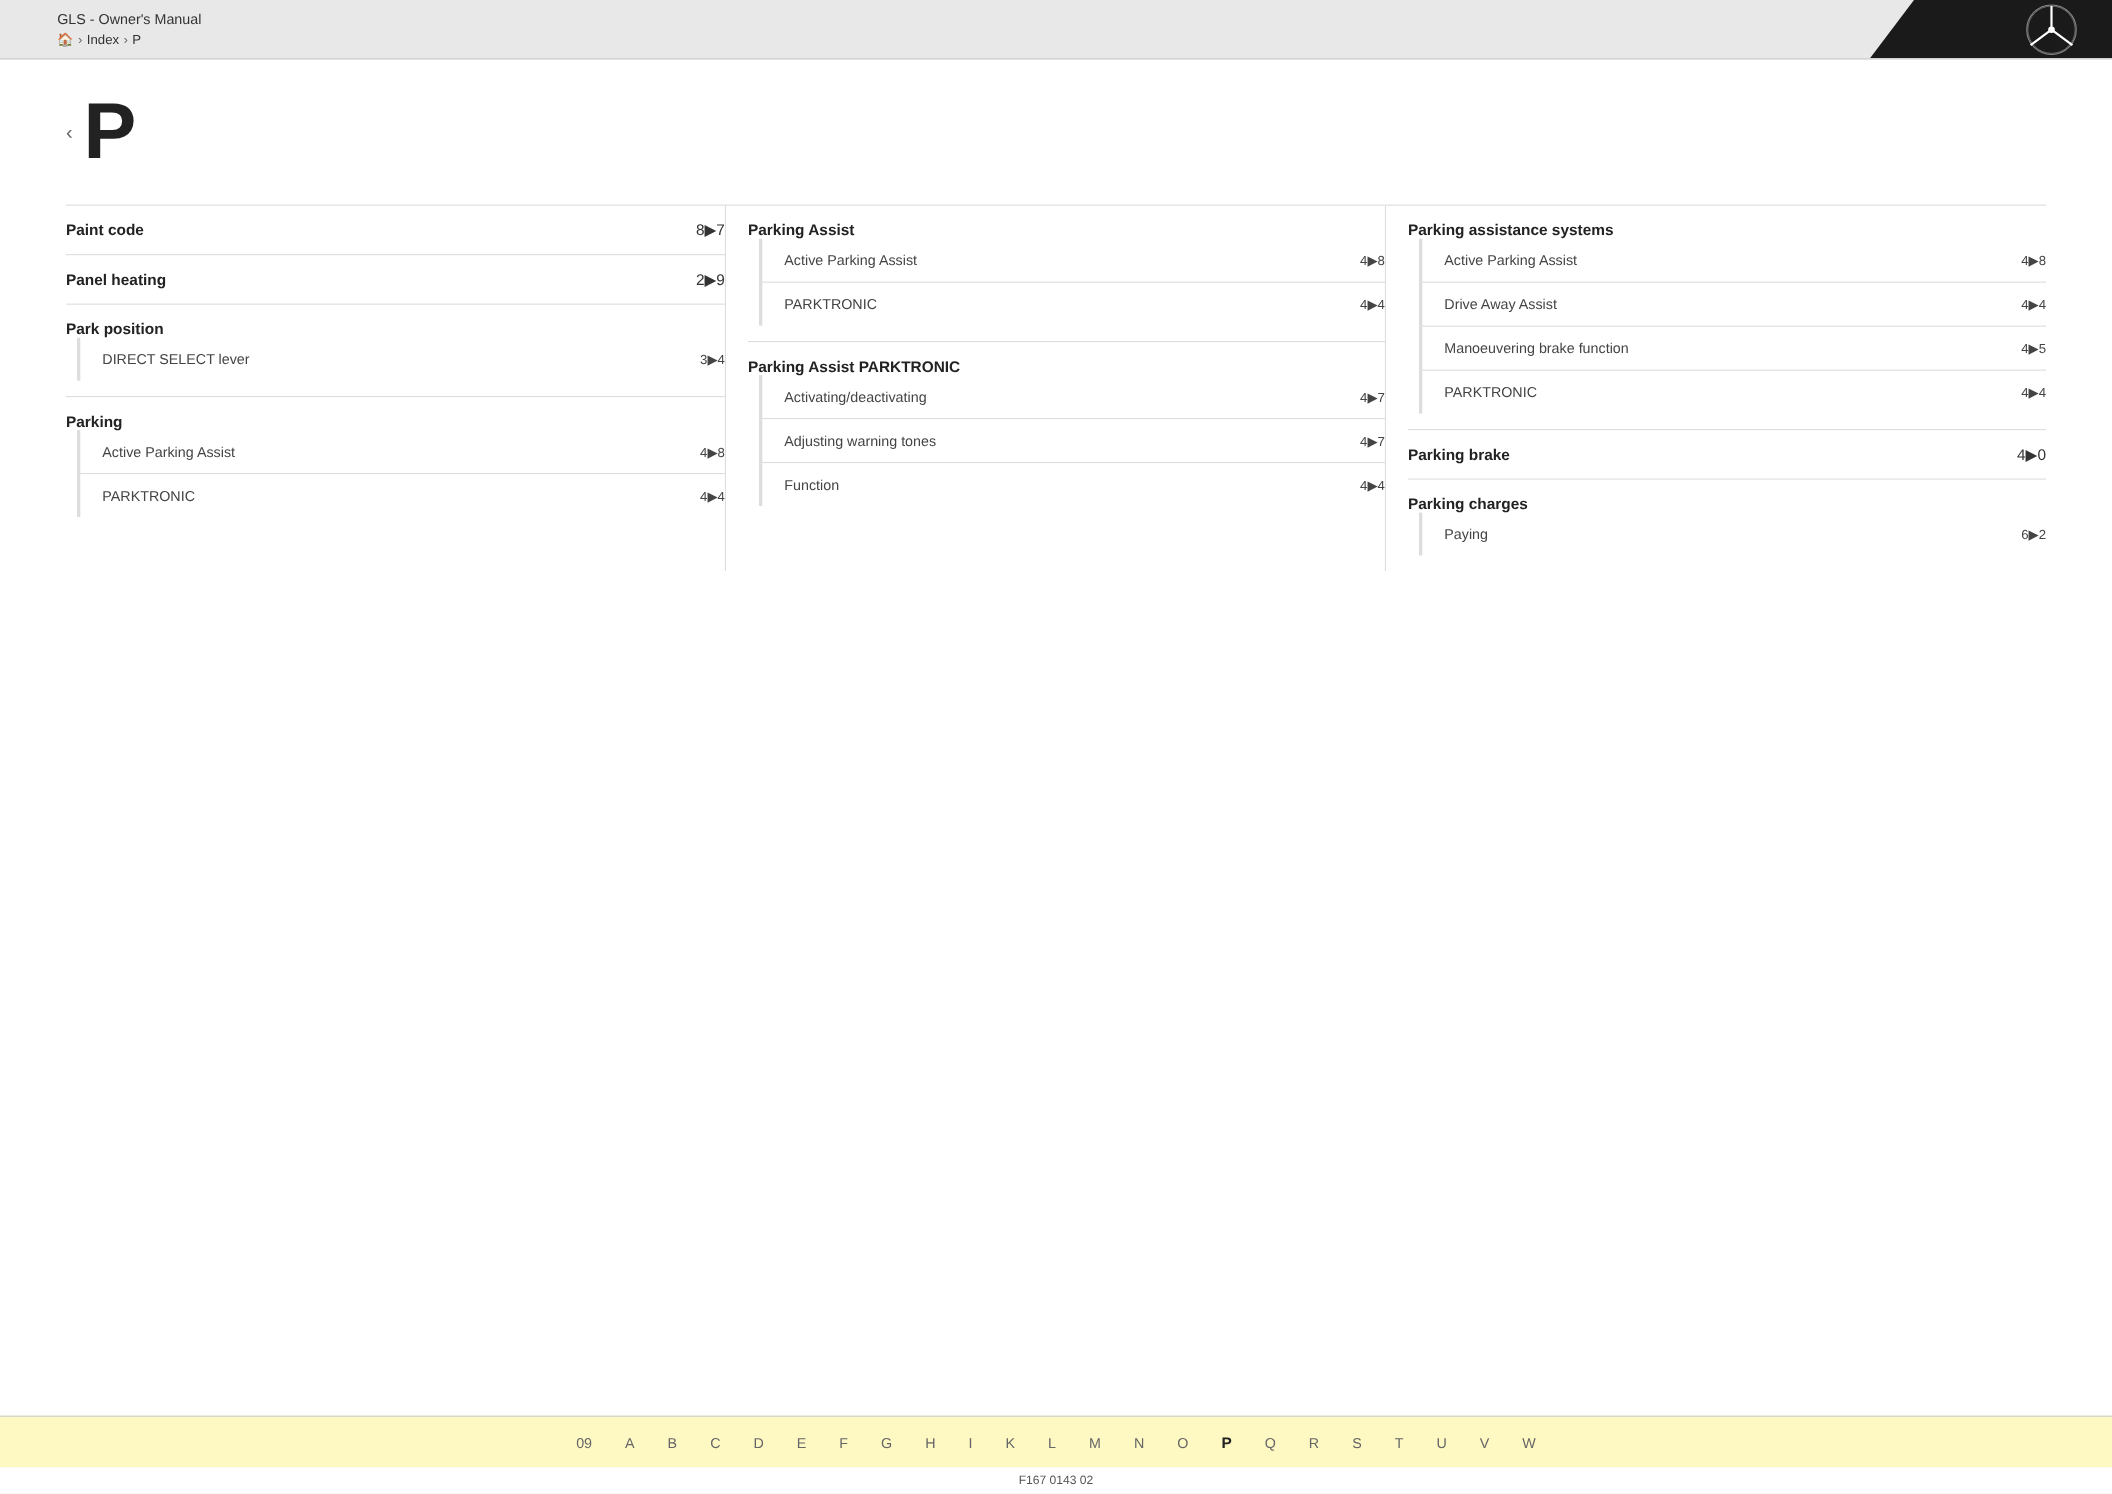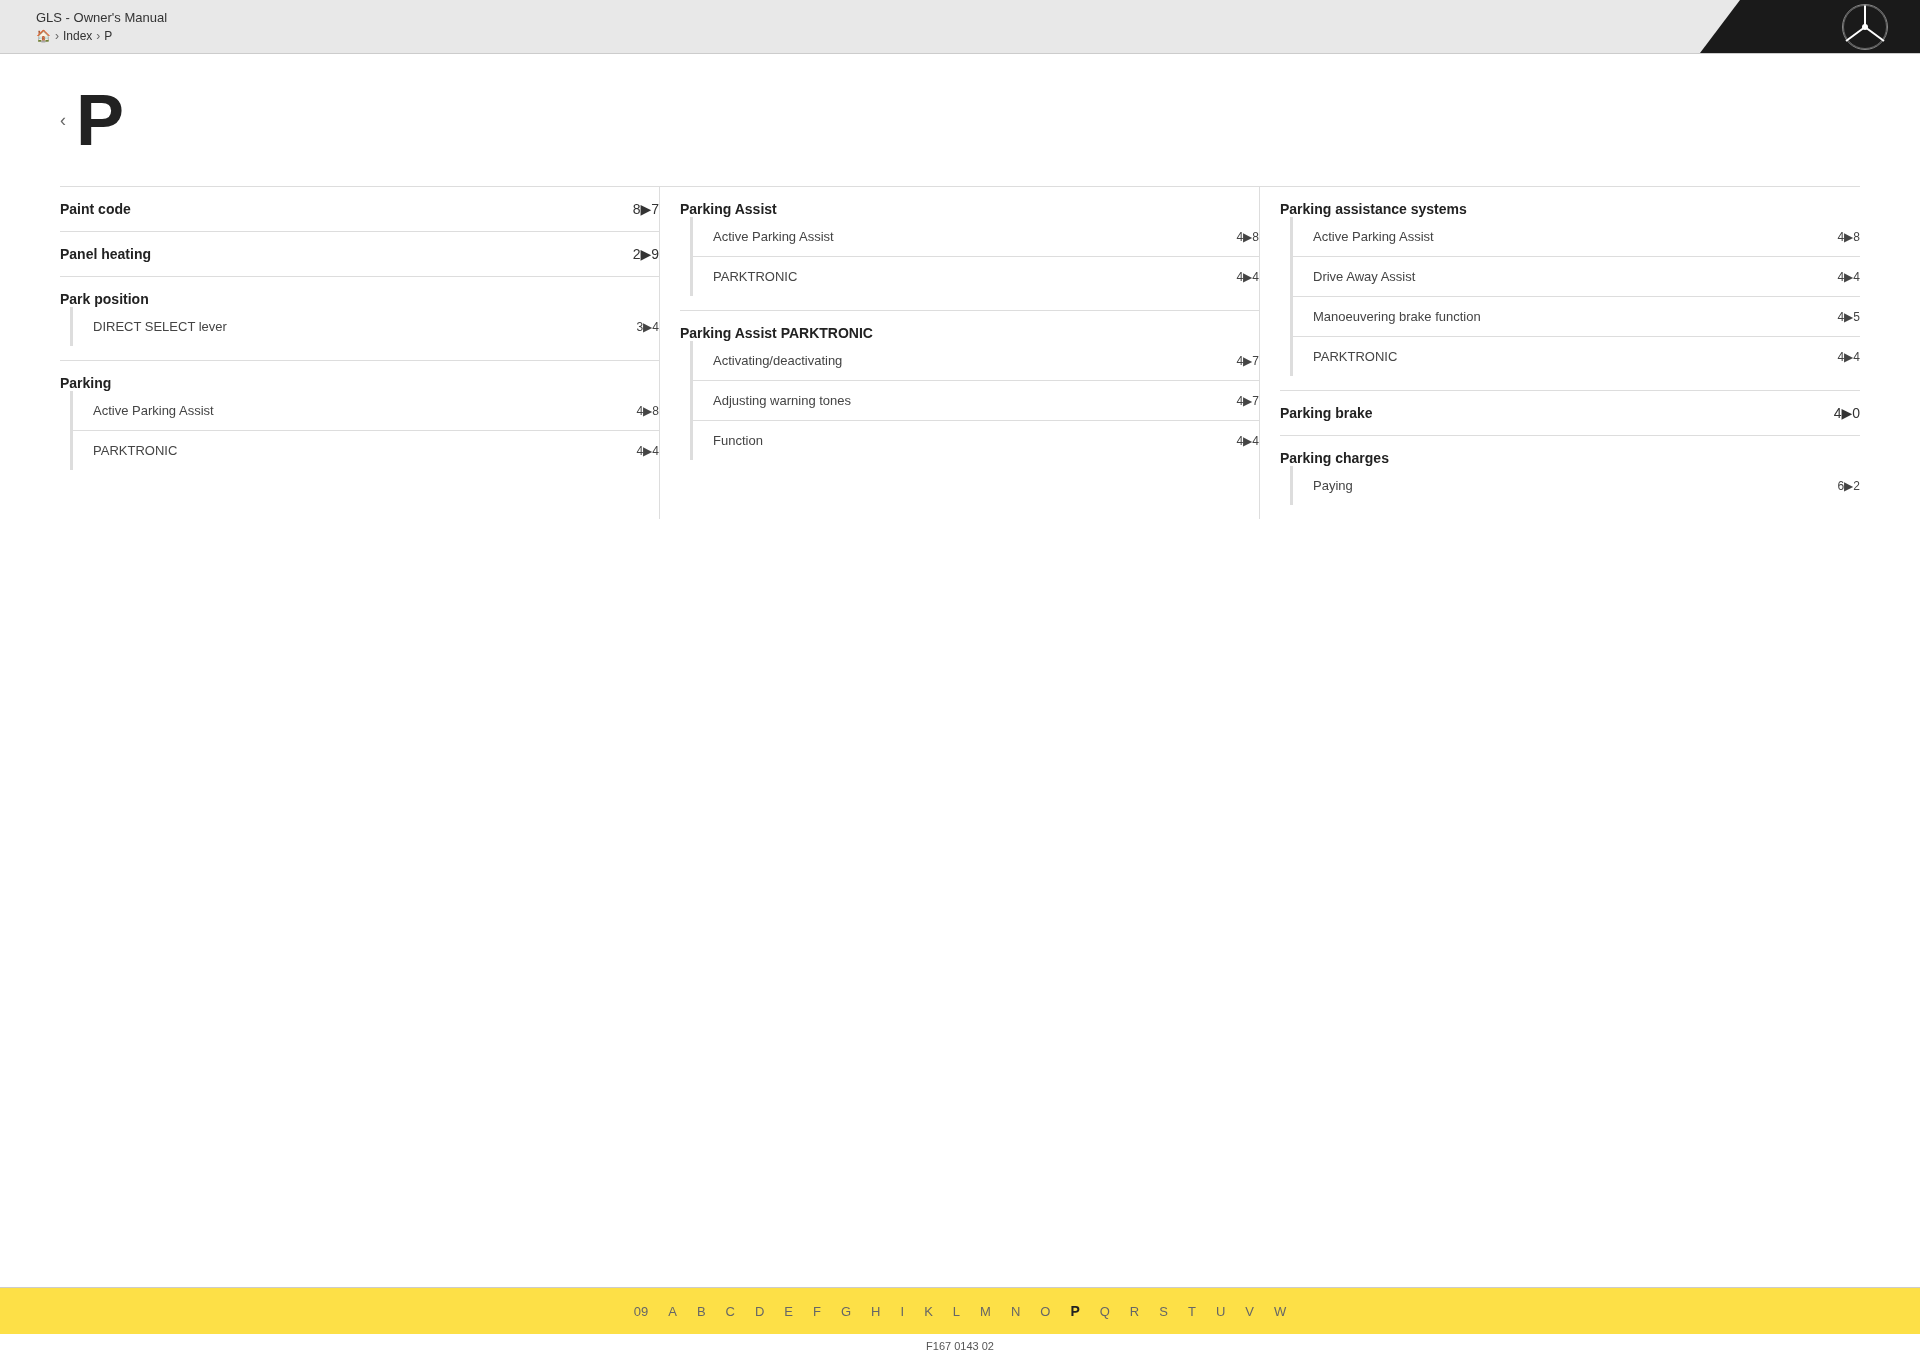--- a/index.html
+++ b/index.html
@@ -7,21 +7,21 @@
       font-family: Arial, Helvetica, sans-serif;
       background: #f0f0f0;
       min-height: 100vh;
       display: flex;
       flex-direction: column;
     }
 
     
     .header {
       background: #e8e8e8;
-      padding: 10px 36px;
+      padding: 10px 52px;
       display: flex;
       align-items: center;
       justify-content: space-between;
       border-bottom: 1px solid #ccc;
       position: relative;
     }
     .header-left {}
     .header-title {
       font-size: 13px;
       color: #333;
@@ -148,26 +148,26 @@
       color: #444;
       cursor: pointer;
     }
     .sub-entry-page {
       font-size: 12px;
       color: #444;
     }
 
     
     .alpha-nav {
-      background: #fde047;
+      background: #fef9c3;
       padding: 15px 40px;
       display: flex;
       align-items: center;
       justify-content: center;
-      gap: 20px;
+      gap: 30px;
       border-top: 1px solid #ccc;
     }
     .alpha-item {
       font-size: 13px;
       color: #666;
       cursor: pointer;
       font-weight: normal;
     }
     .alpha-item.active {
       font-size: 14px;

